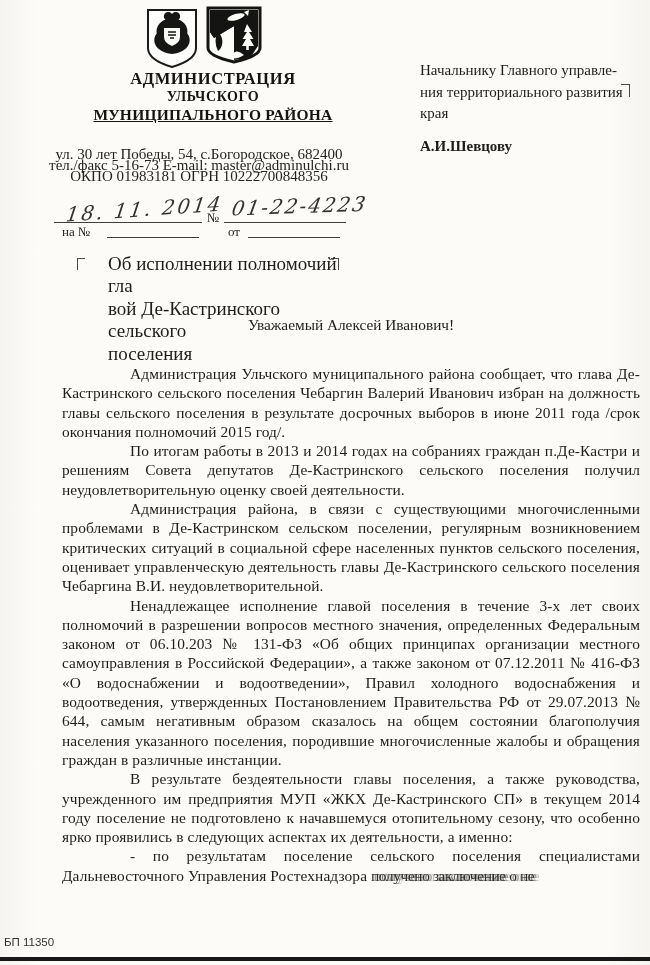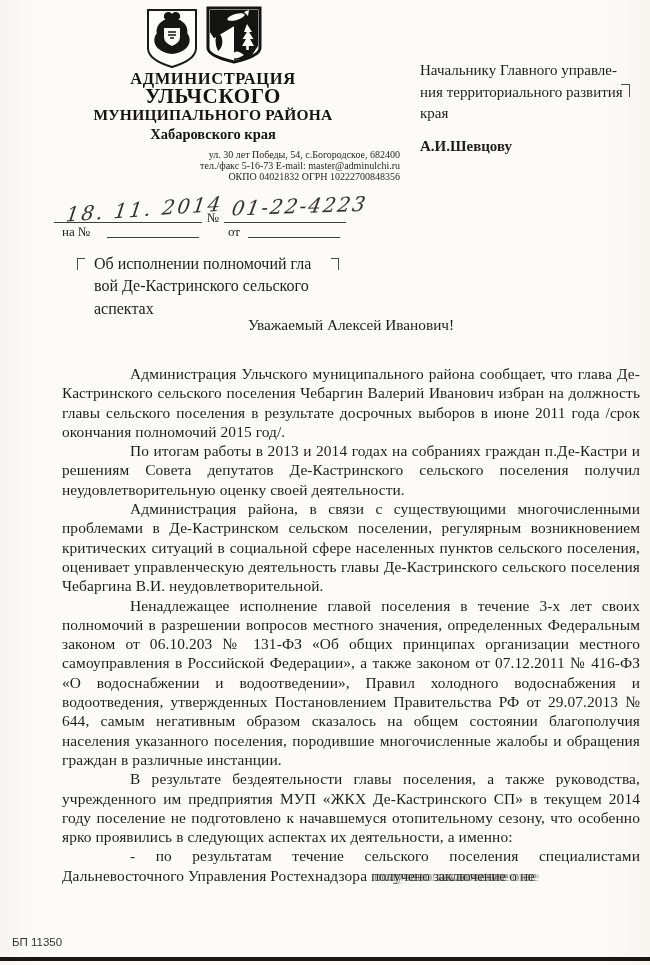--- a/index.html
+++ b/index.html
@@ -8,25 +8,25 @@
     background:linear-gradient(90deg,#f6f5f1 0,#fcfbf8 6%,#fcfbf8 93%,#f6f5f0 100%);
     font-family:"Liberation Serif", serif; color:#1d1d1b;
   }
   
   .emblem { position:absolute; }
   .emblem-left { left:146px; top:8px; }
   .emblem-right { left:206px; top:6px; }
   .org { position:absolute; left:38px; top:70px; width:350px; text-align:center;
          font-weight:bold; color:#151410; line-height:17px; }
   .org-l1 { font-size:16.5px; letter-spacing:.6px; }
-  .org-l2 { font-size:21px; letter-spacing:.6px; margin-top:1px; }
-  .org-l3 { font-size:15.5px; letter-spacing:.2px; margin-top:1px; }
+  .org-l2 { font-size:14px; letter-spacing:.6px; margin-top:1px; }
+  .org-l3 { font-size:15.5px; letter-spacing:.2px; margin-top:1px;text-decoration:underline; }
   .org-l4 { font-size:14.5px; margin-top:3px; }
-  .addr { position:absolute; left:50px; top:149px; width:350px; text-align:right;
-          font-size:10px; line-height:11.2px; color:#232321; }
+  .addr { position:absolute; left:24px; top:149px; width:350px; text-align:center;
+          font-size:15px; line-height:11.2px; color:#232321; }
   
   .recipient { position:absolute; left:420px; top:60px; width:240px;
                font-size:15px; line-height:21.5px; }
   .recipient-name { margin-top:11px;font-weight:bold; }
   
   .corner-tr { position:absolute; border-top:1.5px solid #4a4a48; border-right:1.5px solid #4a4a48; }
   .corner-tl { position:absolute; border-top:1.5px solid #4a4a48; border-left:1.5px solid #4a4a48; }
   .mark-recipient { left:621px; top:84px; width:8px; height:12px; }
   .mark-subj-open { left:77px; top:258px; width:7px; height:11px; }
   .mark-subj-close { left:331px; top:258px; width:7px; height:11px; }
@@ -40,32 +40,32 @@
   .rule { position:absolute; height:0; border-bottom:1.5px solid #3e3e3c; }
   .rule-date   { left:54px;  top:222px; width:148px; }
   .rule-num    { left:224px; top:222px; width:122px; }
   .rule-reply  { left:107px; top:237px; width:92px; }
   .rule-from   { left:248px; top:237px; width:92px; }
   .lbl { position:absolute; font-size:13px; color:#222; }
   .lbl-no    { left:207px; top:210px; }
   .lbl-reply { left:62px;  top:224px; }
   .lbl-from  { left:228px; top:224px; }
   
-  .subject { position:absolute; left:94px; top:253px; width:252px;
-             font-size:16px; line-height:22.4px; }
+  .subject { position:absolute; left:108px; top:253px; width:252px;
+             font-size:19px; line-height:22.4px; }
   .salutation { position:absolute; left:62px; top:316px; width:578px;
                 text-align:center; font-size:15.3px; }
   .body-text { position:absolute; left:62px; top:364px; width:578px;
                font-size:15.4px; line-height:19.3px; text-align:justify;
                letter-spacing:.1px; }
   .body-text p { margin:0; text-indent:68px; }
   .smudge { filter:blur(.45px); letter-spacing:-.4px; color:#2c2c2a;
             text-shadow:2.5px 0 0 rgba(70,70,66,.55), 5px 0 0 rgba(90,90,86,.35); }
   
-  .footer-code { position:absolute; left:12px; top:936px;
+  .footer-code { position:absolute; left:4px; top:936px;
                  font-family:"Liberation Sans", sans-serif; font-size:11.5px; color:#333; }
   .scan-bottom { position:absolute; left:0; top:957px; width:650px; height:4px; background:#171717; }
 </style>
 </head>
 <body>
 
 <div class="page">
 
   <svg class="emblem emblem-left" width="52" height="62" viewBox="0 0 52 62">
     <path d="M2 2 H50 V40 Q50 52 26 59 Q2 52 2 40 Z" fill="#fdfdfb" stroke="#1a1a18" stroke-width="2"></path>
@@ -82,27 +82,26 @@
     <polygon points="38,6 43,4 42,10" fill="#fcfcf9"></polygon>
     <path d="M41 18 l5 8 h-3 l4.5 7 h-3.5 l4 7 h-12 l4 -7 h-3.5 l4.5 -7 h-3 z M40.2 40 h2.6 v4 h-2.6 z" fill="#fcfcf9"></path>
     <path d="M12 26 q-5 9 0 19 q3.2 -2 4.2 -7 q1 -7 -4.2 -12 z" fill="#141412"></path>
     <path d="M17 49 q8 -6 10.5 -1.5 q2.5 -4.5 10.5 1.5 q-5.5 3.5 -10.5 3.5 q-5 0 -10.5 -3.5 z" fill="#fcfcf9"></path>
   </svg>
 
   <div class="org">
     <div class="org-l1">АДМИНИСТРАЦИЯ</div>
     <div class="org-l2">УЛЬЧСКОГО</div>
     <div class="org-l3">МУНИЦИПАЛЬНОГО РАЙОНА</div>
-    <div class="org-l4">Хабаровского края</div>
   </div>
 
   <div class="addr">
     <div>ул. 30 лет Победы, 54, с.Богородское, 682400</div>
     <div>тел./факс 5-16-73 E-mail: master@adminulchi.ru</div>
-    <div>ОКПО 04021832  ОГРН 10222700848356</div>
+    <div>ОКПО 01983181  ОГРН 10222700848356</div>
   </div>
 
   <div class="recipient">
     <div>Начальнику Главного управле-</div>
     <div>ния территориального развития</div>
     <div>края</div>
     <div class="recipient-name">А.И.Шевцову</div>
   </div>
   <div class="corner-tr mark-recipient"></div>
 
@@ -114,30 +113,30 @@
   <div class="lbl lbl-reply">на №</div>
   <div class="rule rule-reply"></div>
   <div class="lbl lbl-from">от</div>
   <div class="rule rule-from"></div>
 
   <div class="corner-tl mark-subj-open"></div>
   <div class="corner-tr mark-subj-close"></div>
   <div class="subject">
     <div>Об исполнении полномочий гла</div>
     <div>вой Де-Кастринского сельского</div>
-    <div>аспектах</div>
+    <div>поселения</div>
   </div>
 
   <div class="salutation">Уважаемый Алексей Иванович!</div>
 
   <div class="body-text">
     <p>Администрация Ульчского муниципального района сообщает, что глава Де-Кастринского сельского поселения Чебаргин Валерий Иванович избран на должность главы сельского поселения в результате досрочных выборов в июне 2011 года /срок окончания полномочий 2015 год/.</p>
     <p>По итогам работы в 2013 и 2014 годах на собраниях граждан п.Де-Кастри и решениям Совета депутатов Де-Кастринского сельского поселения получил неудовлетворительную оценку своей деятельности.</p>
     <p>Администрация района, в связи с существующими многочисленными проблемами в Де-Кастринском сельском поселении, регулярным возникновением критических ситуаций в социальной сфере населенных пунктов сельского поселения, оценивает управленческую деятельность главы Де-Кастринского сельского поселения Чебаргина В.И. неудовлетворительной.</p>
     <p>Ненадлежащее исполнение главой поселения в течение 3-х лет своих полномочий в разрешении вопросов местного значения, определенных Федеральным законом от 06.10.203 № 131-ФЗ «Об общих принципах организации местного самоуправления в Российской Федерации», а также законом от 07.12.2011 № 416-ФЗ «О водоснабжении и водоотведении», Правил холодного водоснабжения и водоотведения, утвержденных Постановлением Правительства РФ от 29.07.2013 № 644, самым негативным образом сказалось на общем состоянии благополучия населения указанного поселения, породившие многочисленные жалобы и обращения граждан в различные инстанции.</p>
     <p>В результате бездеятельности главы поселения, а также руководства, учрежденного им предприятия МУП «ЖКХ Де-Кастринского СП» в текущем 2014 году поселение не подготовлено к начавшемуся отопительному сезону, что особенно ярко проявились в следующих аспектах их деятельности, а именно:</p>
-    <p><span>- по результатам течение сельского поселения специалистами Дальневосточного Управления Ростехнадзора </span><span class="smudge">получено заключение о не</span></p>
+    <p><span>- по результатам поселение сельского поселения специалистами Дальневосточного Управления Ростехнадзора </span><span class="smudge">получено заключение о не</span></p>
   </div>
 
   <div class="footer-code">БП 11350</div>
   <div class="scan-bottom"></div>
 
 </div>
 
 </body></html>

